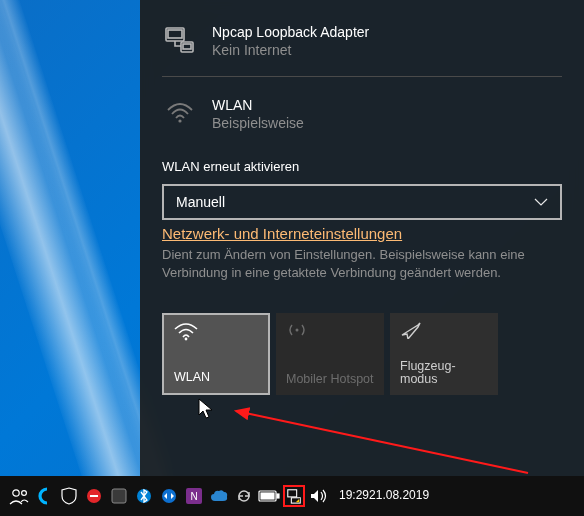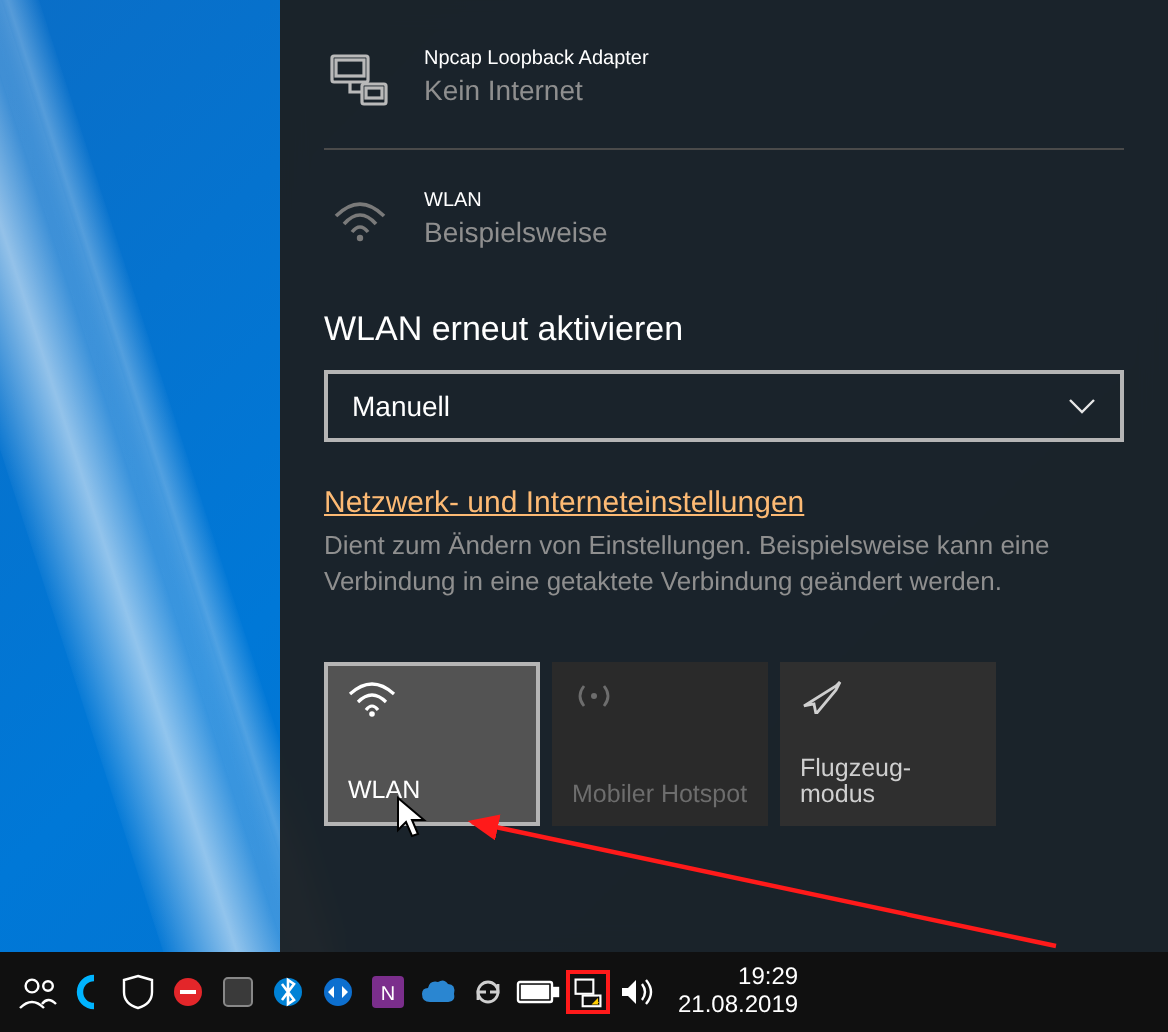--- a/index.html
+++ b/index.html
@@ -5,40 +5,40 @@
 *{box-sizing:border-box;margin:0;padding:0;font-family:"Segoe UI",Arial,sans-serif}
 body{width:584px;height:516px;overflow:hidden;background:#0078d7;position:relative}
 .desktop{position:absolute;inset:0;background:linear-gradient(135deg,#0a6ec7 0%,#0078d7 40%,#0a6ec7 100%)}
 .lightbeam{position:absolute;left:-20px;top:20px;width:180px;height:420px;opacity:.6}
 .lightbeam::before,.lightbeam::after{content:"";position:absolute;background:linear-gradient(90deg,rgba(255,255,255,.05),rgba(255,255,255,.95),rgba(255,255,255,.05));transform:rotate(-18deg)}
 .lightbeam::before{left:30px;top:-50px;width:70px;height:560px}
 .lightbeam::after{left:90px;top:-50px;width:30px;height:560px;opacity:.55}
 .flyout{position:absolute;left:140px;top:0;width:444px;height:476px;background:rgba(28,28,28,.92);backdrop-filter:blur(6px);color:#fff;padding:18px 22px 12px}
 .net-item{display:flex;align-items:flex-start;gap:16px;padding:6px 2px 14px}
 .net-icon{width:32px;height:32px;flex:0 0 32px;color:#b9b9b9;display:flex;align-items:center;justify-content:center}
-.net-title{font-size:10px;color:#fff}
+.net-title{font-size:14px;color:#fff}
 .net-sub{font-size:14px;color:#8f8f8f;margin-top:2px}
 .divider{height:1px;background:#4a4a4a;margin:4px 0 14px}
-.section-label{font-size:17px;margin:14px 0 10px;color:#fff}
-.dropdown{height:36px;border:2px solid #b5b5b5;display:flex;align-items:center;justify-content:space-between;padding:0 12px;cursor:pointer;margin-bottom:22px}
+.section-label{font-size:13px;margin:14px 0 10px;color:#fff}
+.dropdown{height:36px;border:2px solid #b5b5b5;display:flex;align-items:center;justify-content:space-between;padding:0 12px;cursor:pointer;margin-bottom:5px}
 .dropdown span.val{font-size:14px;color:#fff}
 .link{font-size:15px;text-decoration:underline;color:#fdba74;display:inline-block;margin-bottom:4px}
 .link-desc{font-size:13px;color:#8f8f8f;line-height:1.35;margin-bottom:32px}
 .tiles{display:flex;gap:6px}
 .tile{width:108px;height:82px;padding:8px 10px;display:flex;flex-direction:column;justify-content:space-between;font-size:13px;line-height:1.1;color:#cfcfcf}
 .tile.on{background:#535353;border:2px solid #b5b5b5;color:#fff}
 .tile.off{background:#2f2f2f}
 .tile.dis{background:#2a2a2a;color:#6d6d6d}
 .tile-icon{height:22px}
 .tile-label{font-size:12.5px}
 .cursor{position:absolute;left:198px;top:398px;pointer-events:none;z-index:5}
 .arrow{position:absolute;left:230px;top:405px;z-index:4;pointer-events:none}
 .taskbar{position:absolute;left:0;bottom:0;width:584px;height:40px;background:#101010;display:flex;align-items:center;padding:0 8px;gap:3px}
 .tray-icon{width:22px;height:22px;display:flex;align-items:center;justify-content:center;color:#fff}
-.clock{display:flex;flex-direction:column;align-items:flex-end;font-size:12px;line-height:1.15;color:#fff;margin:0 6px}
+.clock{display:flex;flex-direction:row;font-size:12px;line-height:1.15;color:#fff;margin:0 6px}
 .netbox{border:2px solid #ff1a1a;padding:1px}
 svg{display:block}
 </style>
 </head>
 <body>
 
 <div class="desktop">
   <div class="lightbeam"></div>
 </div>
 

